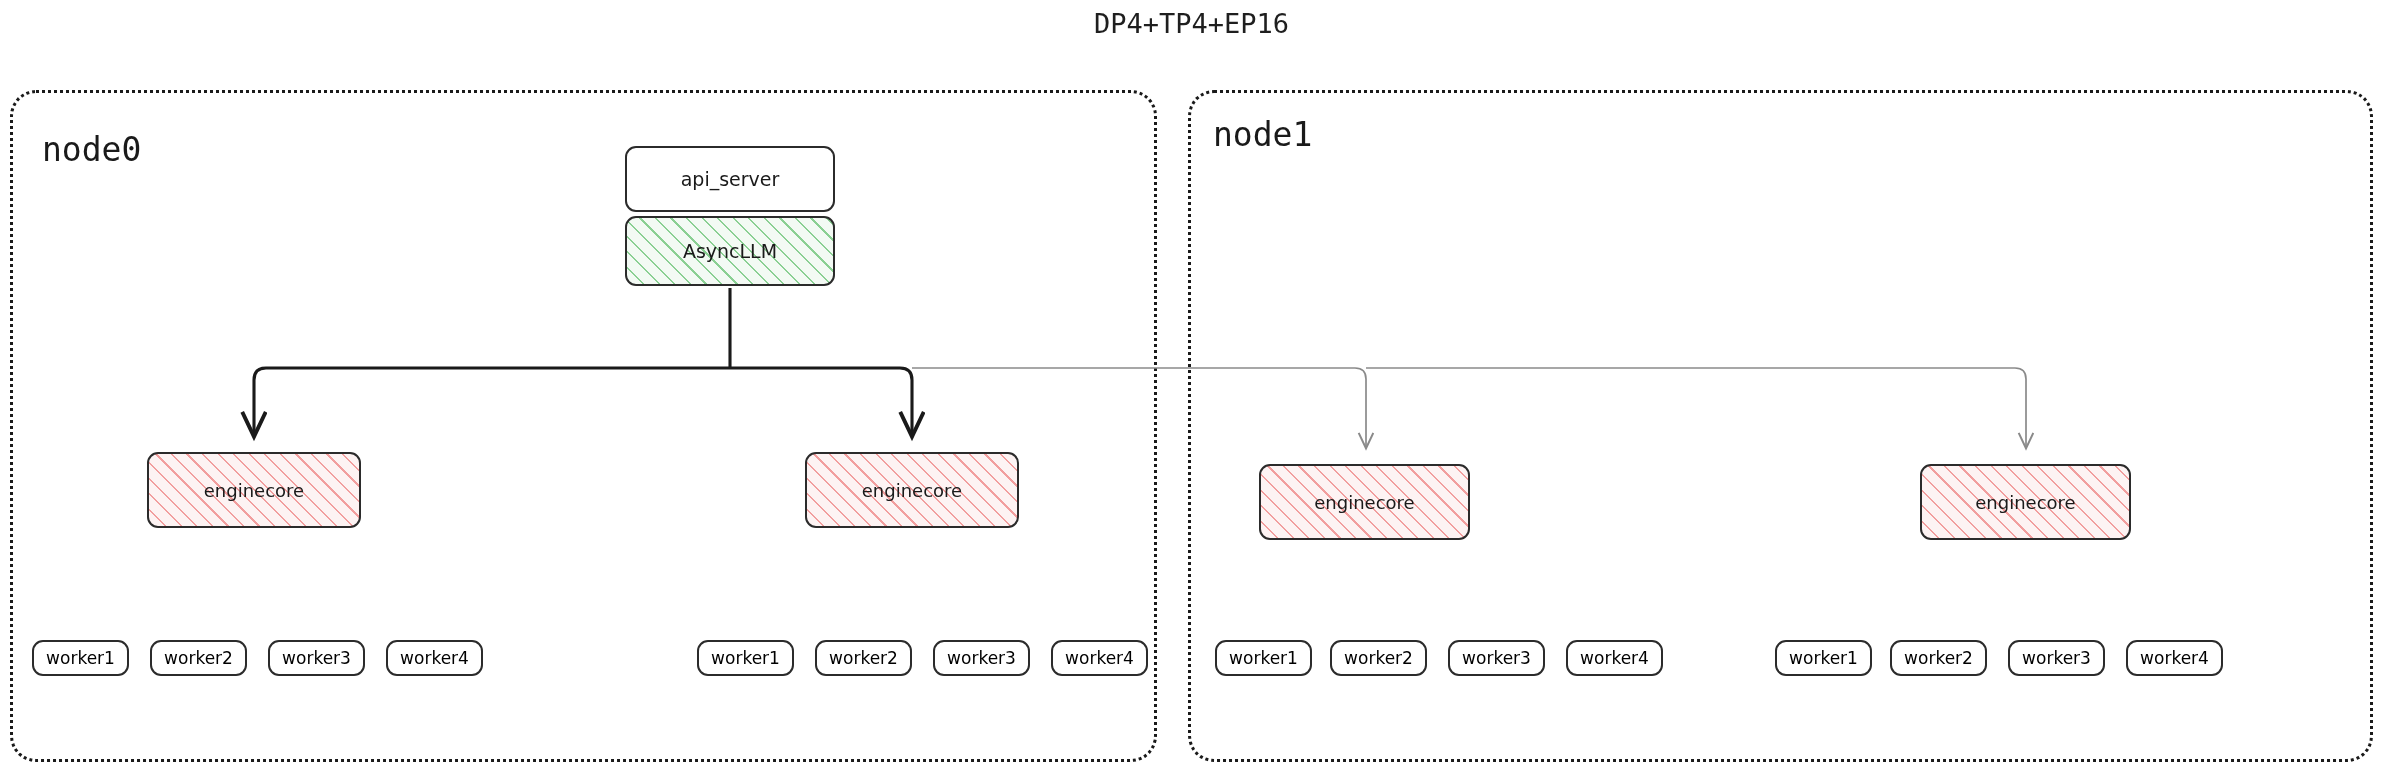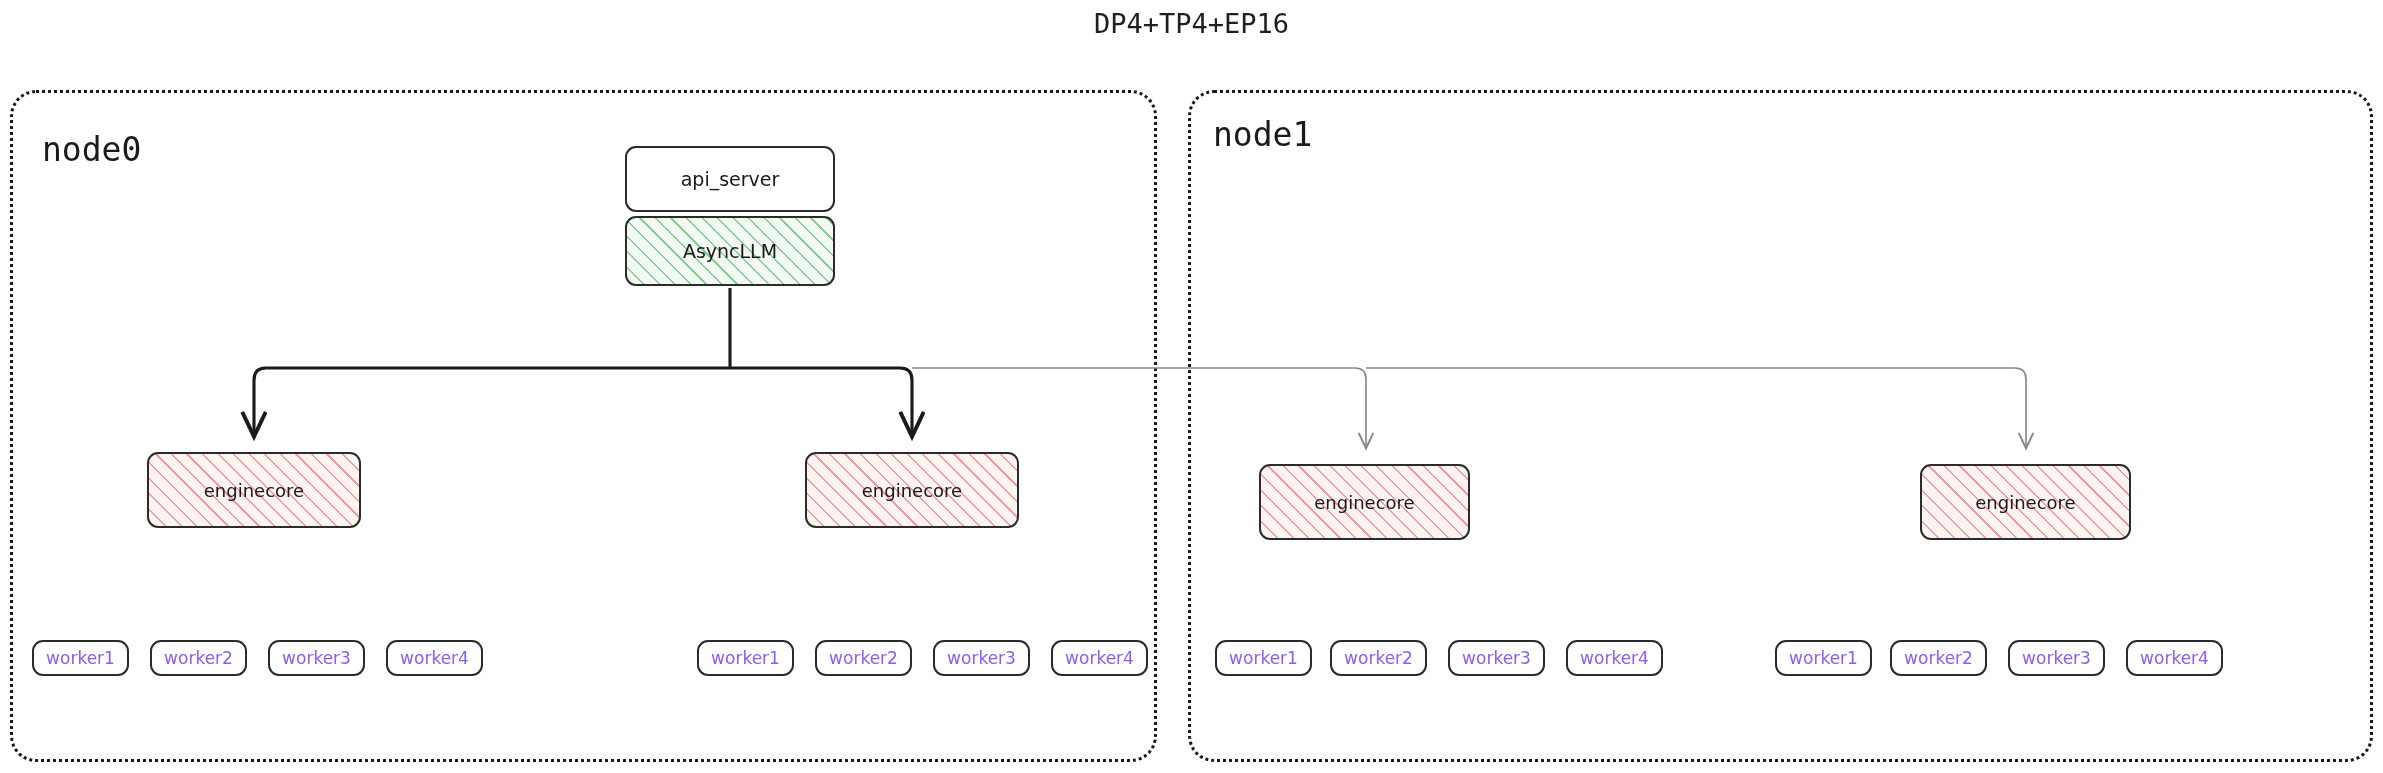--- a/index.html
+++ b/index.html
@@ -88,21 +88,21 @@
     position: absolute;
     box-sizing: border-box;
     border: 2.4px solid #2b2b2b;
     border-radius: 11px;
     background: #ffffff;
     display: flex;
     align-items: center;
     justify-content: center;
     font-family: "DejaVu Sans", sans-serif;
     font-size: 17px;
-    color: #8b5cf6;
+    color: #000000;
     height: 36px;
     z-index: 5;
   }
   #edges {
     position: absolute;
     left: 0;
     top: 0;
     width: 2383px;
     height: 773px;
     z-index: 2;

